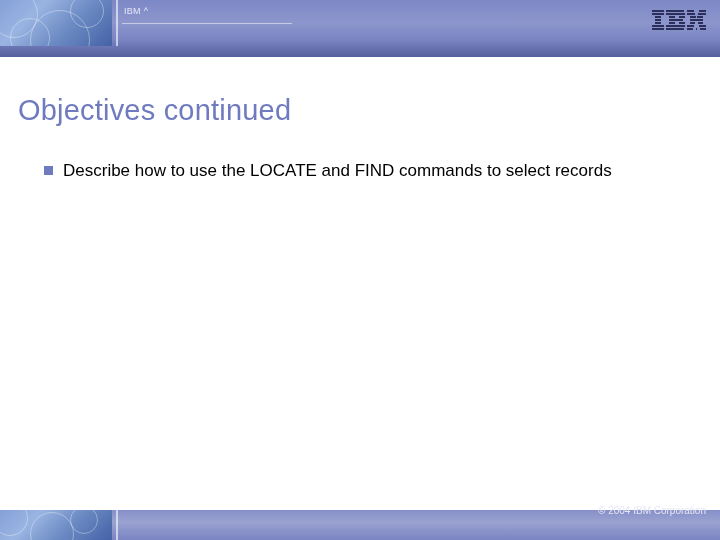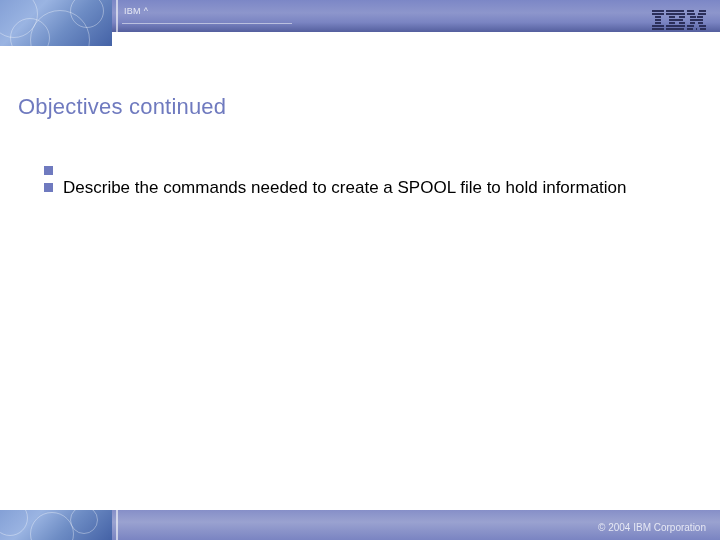--- a/index.html
+++ b/index.html
@@ -1,51 +1,51 @@
 <!DOCTYPE html>
 <html><head>
 <meta charset="utf-8">
 <style>
   * { margin: 0; padding: 0; box-sizing: border-box; }
   html, body { width: 720px; height: 540px; font-family: Arial, Helvetica, sans-serif; background: #fff; overflow: hidden; }
   .slide { width: 720px; height: 540px; position: relative; background: #fff; }
 
   
-  .header { position: relative; width: 100%; height: 32px;
+  .header { position: relative; width: 100%; height: 57px;
             background: linear-gradient(to bottom, #7c87c6 0%, #8d96cc 40%, #7a84c2 70%, #545f9e 100%); }
   .header-square {
     position: absolute; left: 0; top: 0; width: 112px; height: 46px;
     background: linear-gradient(135deg, #84a0d6 0%, #9ab4e2 30%, #6d8cc4 60%, #4462a6 100%);
     overflow: hidden;
   }
   .circle { position: absolute; border: 1px solid rgba(255,255,255,0.35); border-radius: 50%; }
   .header-vbar { position: absolute; left: 116px; top: 0; width: 2px; height: 46px; background: rgba(255,255,255,0.6); }
   .header-hbar { position: absolute; left: 122px; top: 23px; width: 170px; height: 1px; background: rgba(255,255,255,0.5); }
   .header-label { position: absolute; left: 124px; top: 6px; font-size: 9px; color: #e6e8f4; letter-spacing: 0.3px; }
   .ibm-logo { position: absolute; right: 14px; top: 10px; }
 
   
-  .title { position: absolute; left: 18px; top: 94px; font-size: 22px; color: #6f7abf; font-weight: 400; letter-spacing: 0.2px; }
+  .title { position: absolute; left: 18px; top: 94px; font-size: 29px; color: #6f7abf; font-weight: 400; letter-spacing: 0.2px; }
 
   
   .bullets { position: absolute; left: 44px; top: 160px; width: 610px; }
   .bullet-item { display: flex; align-items: flex-start; margin-bottom: 2px; }
   .sq { width: 9px; height: 9px; background: #6f7abf; flex: 0 0 auto; margin-top: 6px; margin-right: 10px; }
   .bullet-text { font-size: 17px; line-height: 22px; color: #000; }
 
   
   .footer { position: absolute; left: 0; bottom: 0; width: 100%; height: 30px;
             background: linear-gradient(to bottom, #868fc8 0%, #9aa2d0 40%, #7a84c2 100%); }
   .footer-square {
     position: absolute; left: 0; top: 0; width: 112px; height: 30px;
     background: linear-gradient(135deg, #84a0d6 0%, #9ab4e2 30%, #6d8cc4 60%, #4462a6 100%);
     overflow: hidden;
   }
   .footer-vbar { position: absolute; left: 116px; top: 0; width: 2px; height: 30px; background: rgba(255,255,255,0.6); }
-  .copyright { position: absolute; right: 14px; bottom: 7px; font-size: 10px; color: #e6e8f4; margin-top: 48px; }
+  .copyright { position: absolute; right: 14px; bottom: 24px; font-size: 10px; color: #e6e8f4; margin-top: 48px; }
 
   
   .ibm-svg { display: block; }
 </style>
 </head>
 <body>
 
 <div class="slide">
 
   <div class="header">
@@ -94,24 +94,21 @@
         </g>
       </svg>
     </div>
   </div>
 
   <div class="title">Objectives continued</div>
 
   <div class="bullets">
     <div class="bullet-item">
       <div class="sq"></div>
-    </div>
-    <div class="bullet-item">
-      <div class="sq"></div>
-      <div class="bullet-text">Describe the commands needed to create a SPOOL file to hold information</div>
+      <div class="bullet-text">Describe how to use the LOCATE and FIND commands to select records</div>
     </div>
   </div>
 
   <div class="footer">
     <div class="footer-square">
       <div class="circle" style="width:36px;height:36px;left:-8px;top:-10px"></div>
       <div class="circle" style="width:44px;height:44px;left:30px;top:2px"></div>
       <div class="circle" style="width:28px;height:28px;left:70px;top:-4px"></div>
     </div>
     <div class="footer-vbar"></div>

